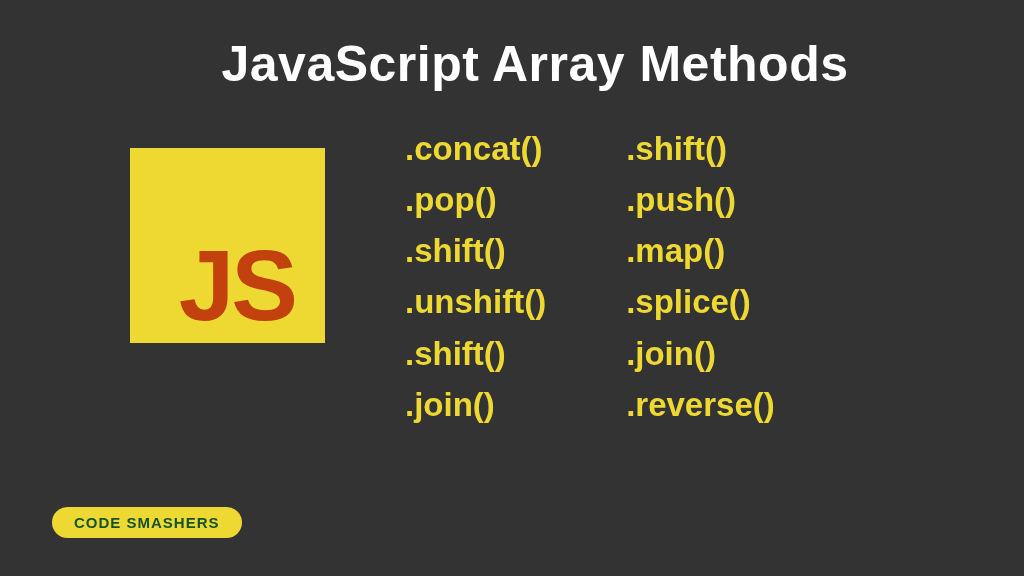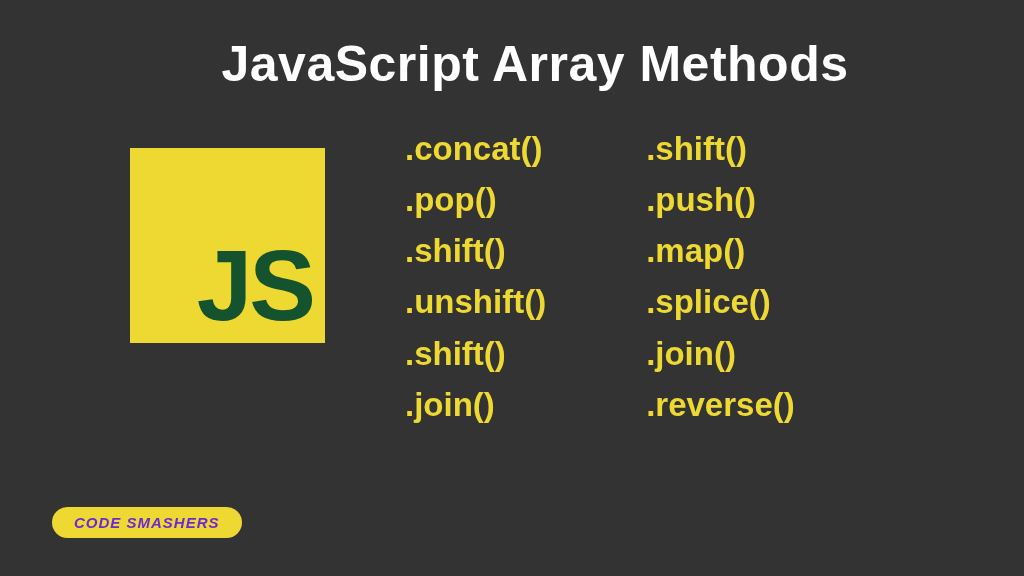--- a/index.html
+++ b/index.html
@@ -33,54 +33,53 @@
       width: 195px;
       height: 195px;
       background-color: #eed932;
       position: relative;
       margin-top: 25px;
       flex-shrink: 0;
     }
     .logo-text {
       position: absolute;
       bottom: 8px;
-      right: 12px;
-      color: #14532d;
+      right: 30px;
+      color: #c2410c;
       font-size: 100px;
       font-weight: bold;
       letter-spacing: -3px;
       line-height: 1;
     }
     .methods {
       display: flex;
-      gap: 100px;
+      gap: 80px;
       margin-left: 80px;
     }
     .method-column {
       display: flex;
       flex-direction: column;
     }
     .method-item {
       color: #eed932;
       font-size: 33px;
       font-weight: bold;
       line-height: 1.55;
     }
     .badge {
       position: absolute;
       bottom: 38px;
       left: 52px;
       background-color: #eed932;
-      color: #6d28d9;
+      color: #14532d;
       padding: 7px 22px;
       border-radius: 25px;
       font-size: 15px;
       font-weight: bold;
       letter-spacing: 1px;
-      font-style: italic;
     }
   </style>
 </head>
 <body>
 
 <h1 class="title">JavaScript Array Methods</h1>
 
 <div class="content">
   <div class="logo">
     <span class="logo-text">JS</span>

